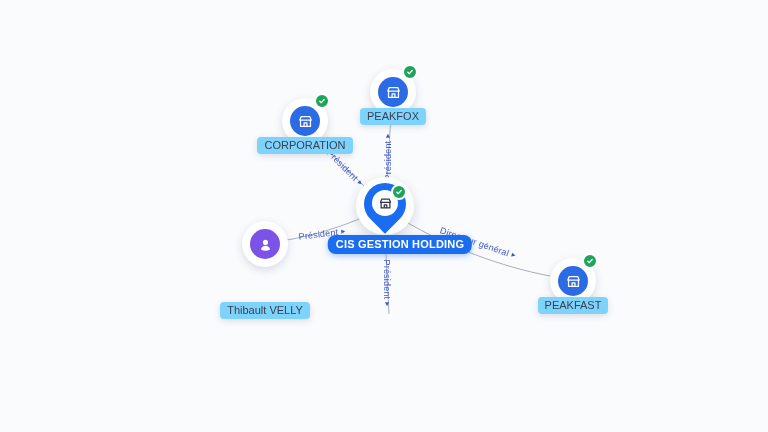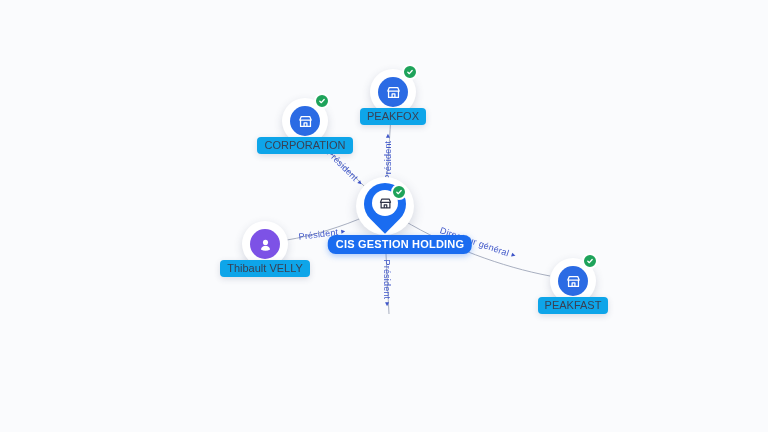--- a/index.html
+++ b/index.html
@@ -42,21 +42,21 @@
   .company-bg { background:#2b6be4; }
   .person-bg  { background:#7d52e6; }
   .badge {
     position:absolute; top:-5px; right:-2px;
     width:16px; height:16px; box-sizing:border-box;
     background:#1ea35a; border:2px solid #fff; border-radius:50%;
     display:flex; align-items:center; justify-content:center;
   }
   .tag {
     margin-top:-7px; position:relative; z-index:2;
-    background:#0ea5e9; border-radius:4px;
+    background:#7dd3fc; border-radius:4px;
     padding:2px 7px 3px; white-space:nowrap;
     font-size:11px; color:#3a3f52;
     box-shadow:0 2px 6px rgba(55,65,100,.16);
   }
 
   
   .center-node { position:absolute; left:385px; top:204px; width:0; height:0; z-index:3; }
   .halo-big {
     position:absolute; left:-29px; top:-27px; width:58px; height:58px;
     background:#fff; border-radius:50%;
@@ -145,21 +145,21 @@
       </div>
       <div class="badge">
         <svg width="8" height="8" viewBox="0 0 24 24" fill="none" stroke="#fff" stroke-width="4" stroke-linecap="round" stroke-linejoin="round">
             <path d="M5.5 12.5 10 17 18.5 7.5"></path>
           </svg>
       </div>
     </div>
     <div class="tag">PEAKFOX</div>
   </div>
 
-  <div class="node" style="left:265px;top:221px;">
+  <div class="node" style="left:265px;top:221px;gap:42px;">
     <div class="bubble">
       <div class="inner person-bg">
         <svg width="17" height="17" viewBox="0 0 24 24" fill="#fff">
             <circle cx="12" cy="9" r="3.6"></circle>
             <path d="M5.5 19c.8-3.6 3.4-5.3 6.5-5.3s5.7 1.7 6.5 5.3c-2 1.2-4.2 1.8-6.5 1.8S7.5 20.2 5.5 19Z"></path>
           </svg>
       </div>
     </div>
     <div class="tag">Thibault VELLY</div>
   </div>

